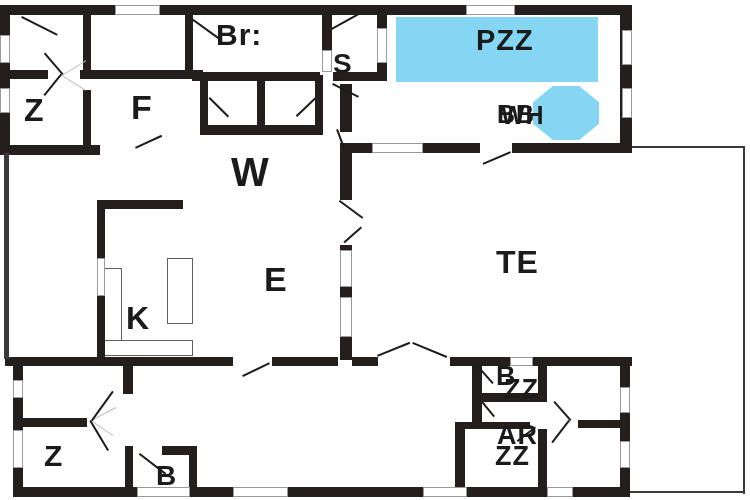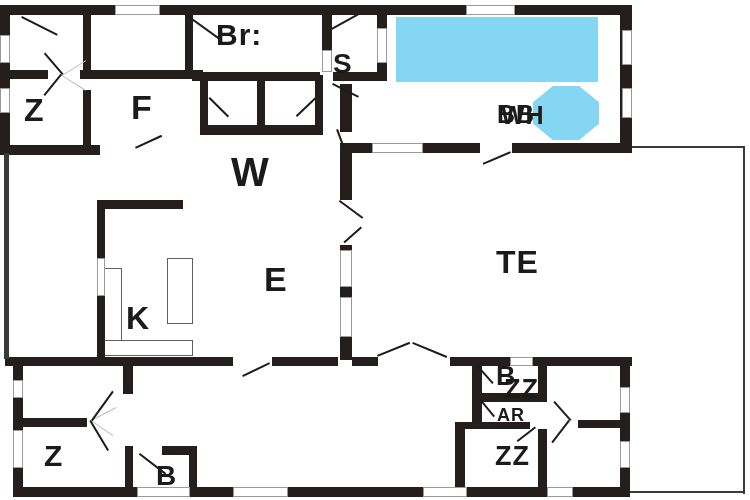--- a/index.html
+++ b/index.html
@@ -122,29 +122,30 @@
     <div class="abs door" style="left: 91px; top: 420px; width: 34.9857px; transform: rotate(1.03038rad);"></div>
     <div class="abs door" style="left: 140px; top: 453px; width: 32.8024px; transform: rotate(0.655696rad);"></div>
     <div class="abs door" style="left: 477px; top: 364px; width: 25.4951px; transform: rotate(0.840897rad);"></div>
     <div class="abs door" style="left: 481px; top: 399px; width: 22.0227px; transform: rotate(0.881872rad);"></div>
     <div class="abs door" style="left: 570px; top: 421px; width: 25.4951px; transform: rotate(-2.3007rad);"></div>
     <div class="abs door" style="left: 570px; top: 421px; width: 27.8029px; transform: rotate(2.22868rad);"></div>
     <div class="abs door" style="left: 536px; top: 428px; width: 22.8035px; transform: rotate(2.48055rad);"></div>
     <div class="abs door" style="left: 135px; top: 147px; width: 28.6356px; transform: rotate(-0.432408rad);"></div>
     <div class="abs pool" style="left: 396px; top: 17px; width: 202px; height: 65px; background: rgb(133, 214, 242);"></div>
     <div class="abs octagon" style="left: 533px; top: 86px; width: 66px; height: 54px; background: rgb(133, 214, 242);"></div>
+    <div class="abs room-label" style="left: 476px; top: 26px; font-size: 29px;">PZZ</div>
     <div class="abs room-label" style="left: 216px; top: 20px; font-size: 30px;">Br:</div>
     <div class="abs room-label" style="left: 333px; top: 50px; font-size: 28px;">S</div>
     <div class="abs room-label" style="left: 24px; top: 94px; font-size: 32px;">Z</div>
     <div class="abs room-label" style="left: 131px; top: 90px; font-size: 34px;">F</div>
     <div class="abs room-label" style="left: 231px; top: 152px; font-size: 40px;">W</div>
     <div class="abs room-label" style="left: 264px; top: 262px; font-size: 34px;">E</div>
     <div class="abs room-label" style="left: 496px; top: 246px; font-size: 32px;">TE</div>
     <div class="abs room-label" style="left: 126px; top: 302px; font-size: 32px;">K</div>
     <div class="abs room-label" style="left: 44px; top: 441px; font-size: 30px;">Z</div>
     <div class="abs room-label" style="left: 156px; top: 462px; font-size: 28px;">B</div>
     <div class="abs room-label" style="left: 496px; top: 363px; font-size: 27px;">B</div>
     <div class="abs room-label" style="left: 504px; top: 376px; font-size: 27px;">ZZ</div>
-    <div class="abs room-label" style="left: 497px; top: 406px; font-size: 18px;">AR</div>
+    <div class="abs room-label" style="left: 497px; top: 422px; font-size: 27px;">AR</div>
     <div class="abs room-label" style="left: 495px; top: 443px; font-size: 27px;">ZZ</div>
     <div class="abs room-label" style="left: 497px; top: 102px; font-size: 25px;">BB</div>
     <div class="abs room-label" style="left: 501px; top: 103px; font-size: 25px;">WH</div>
   </div>
 
 </body></html>

